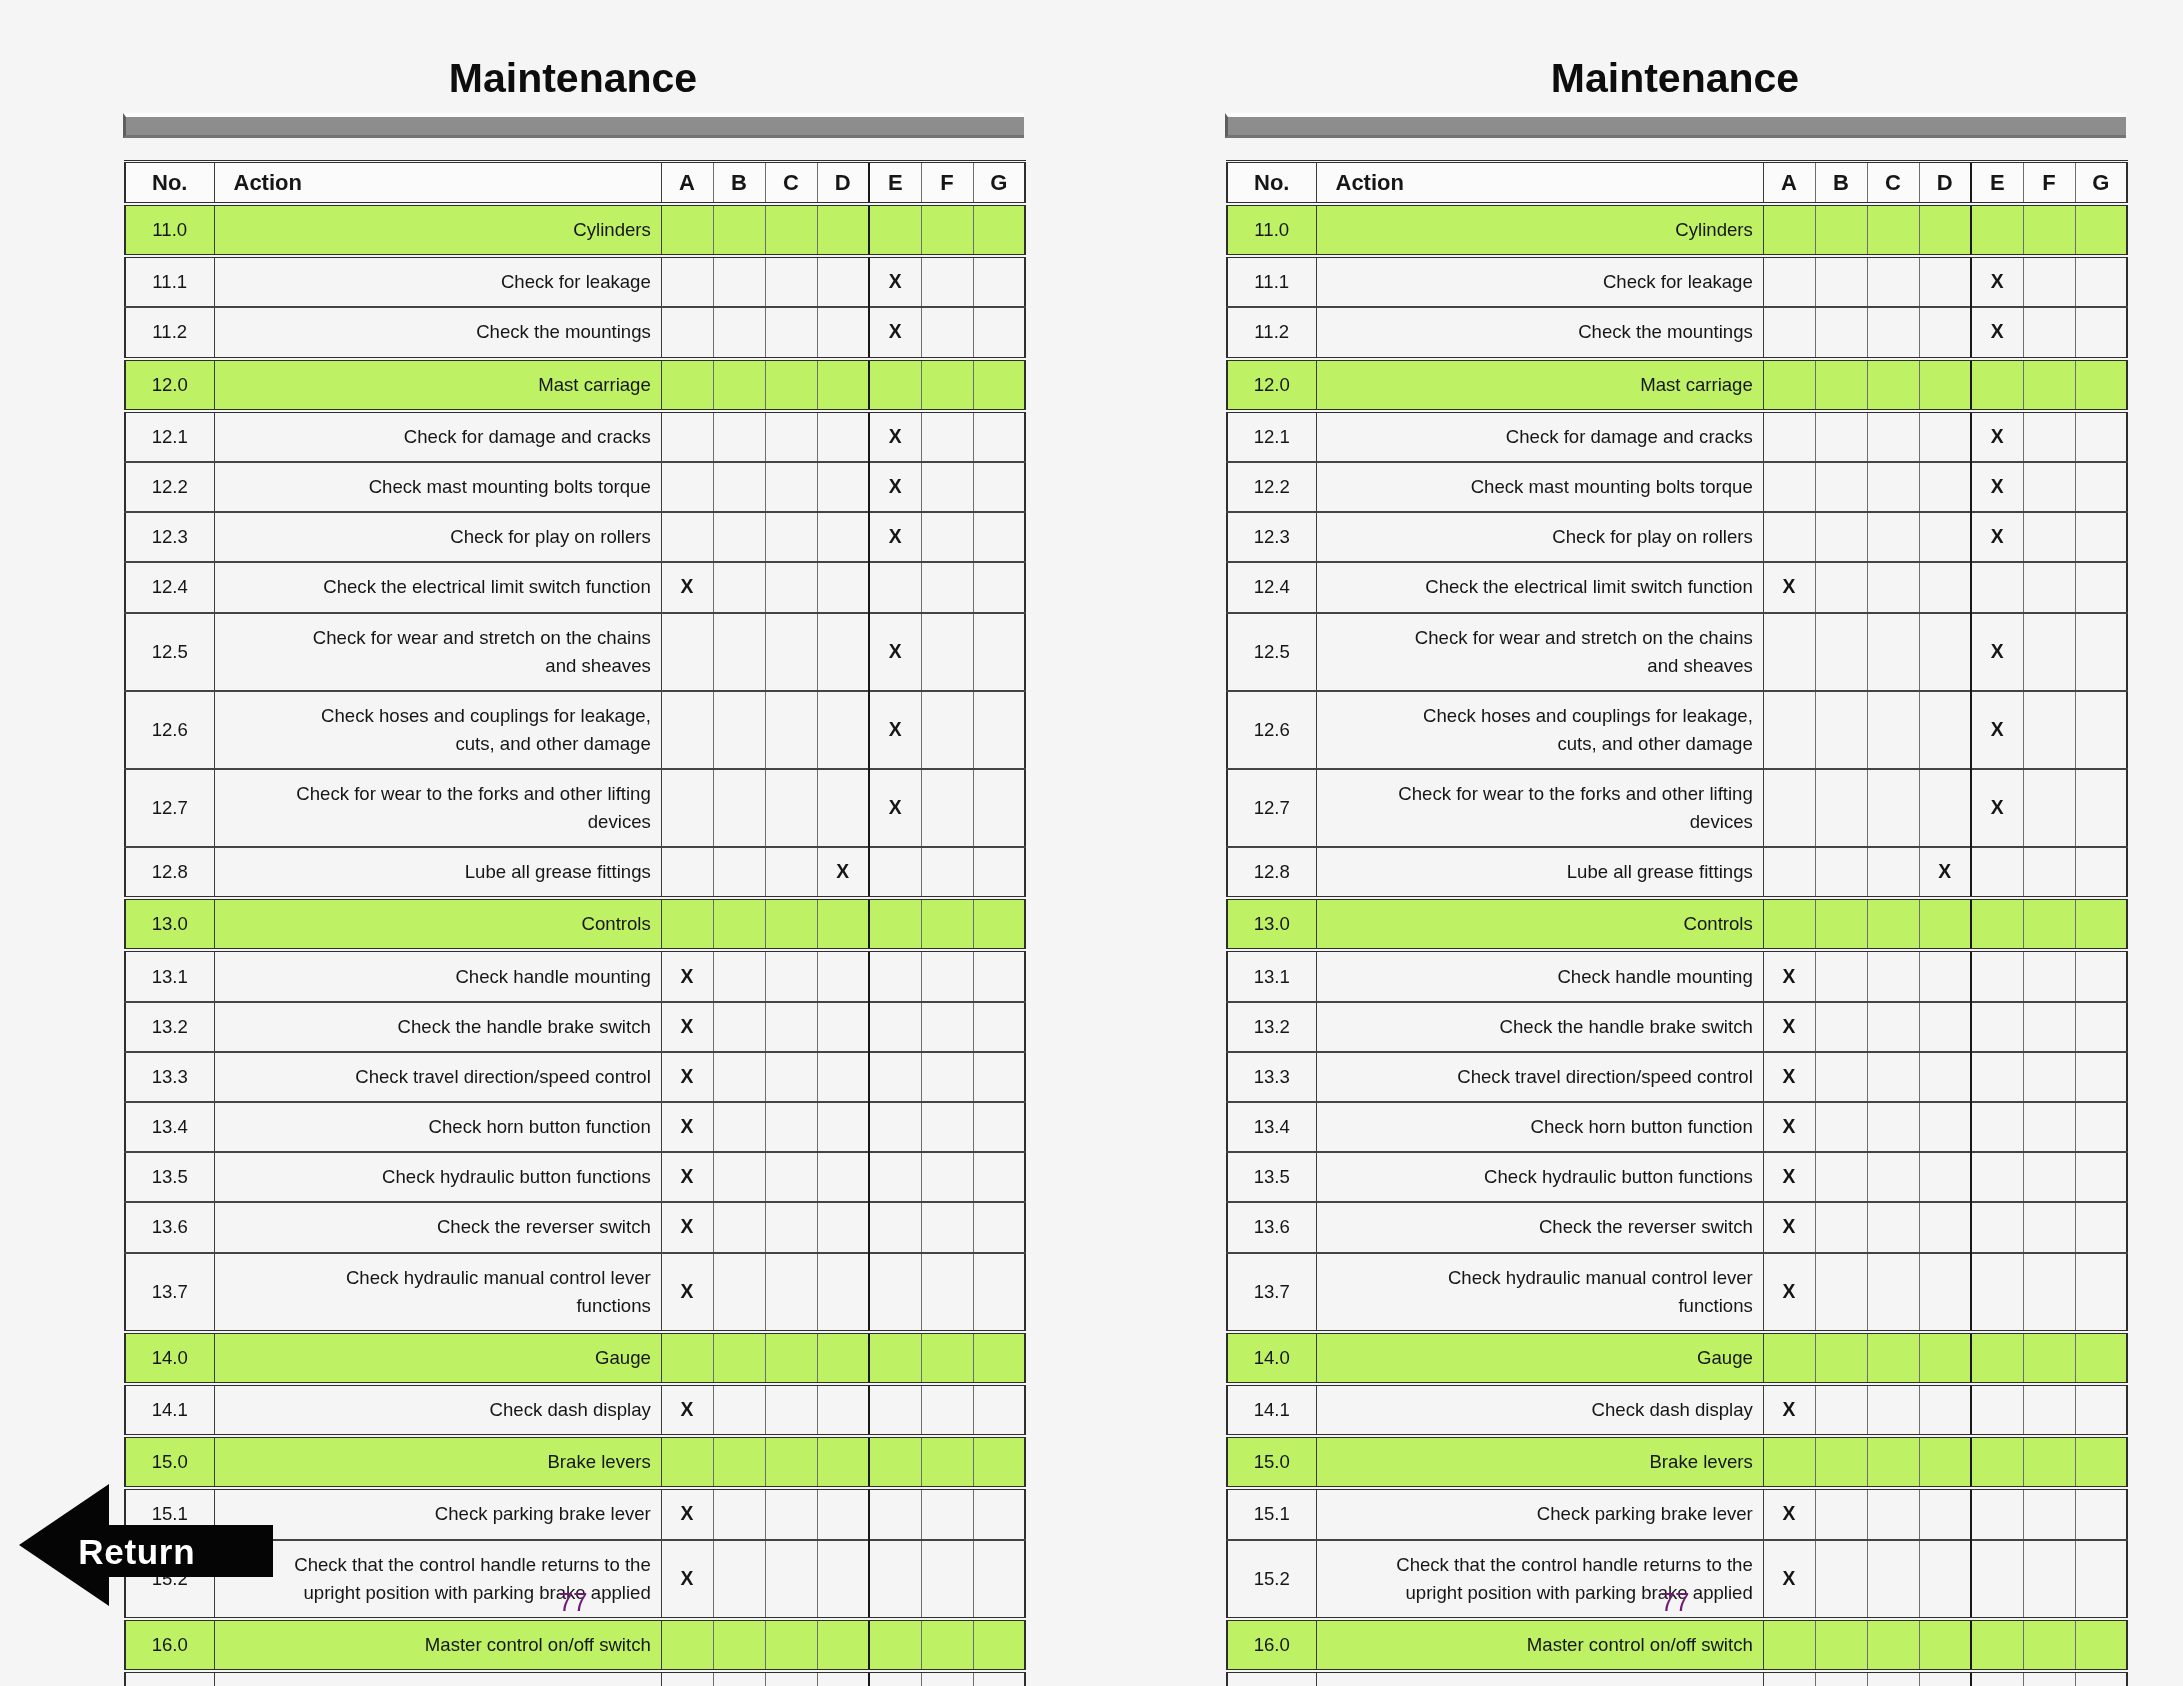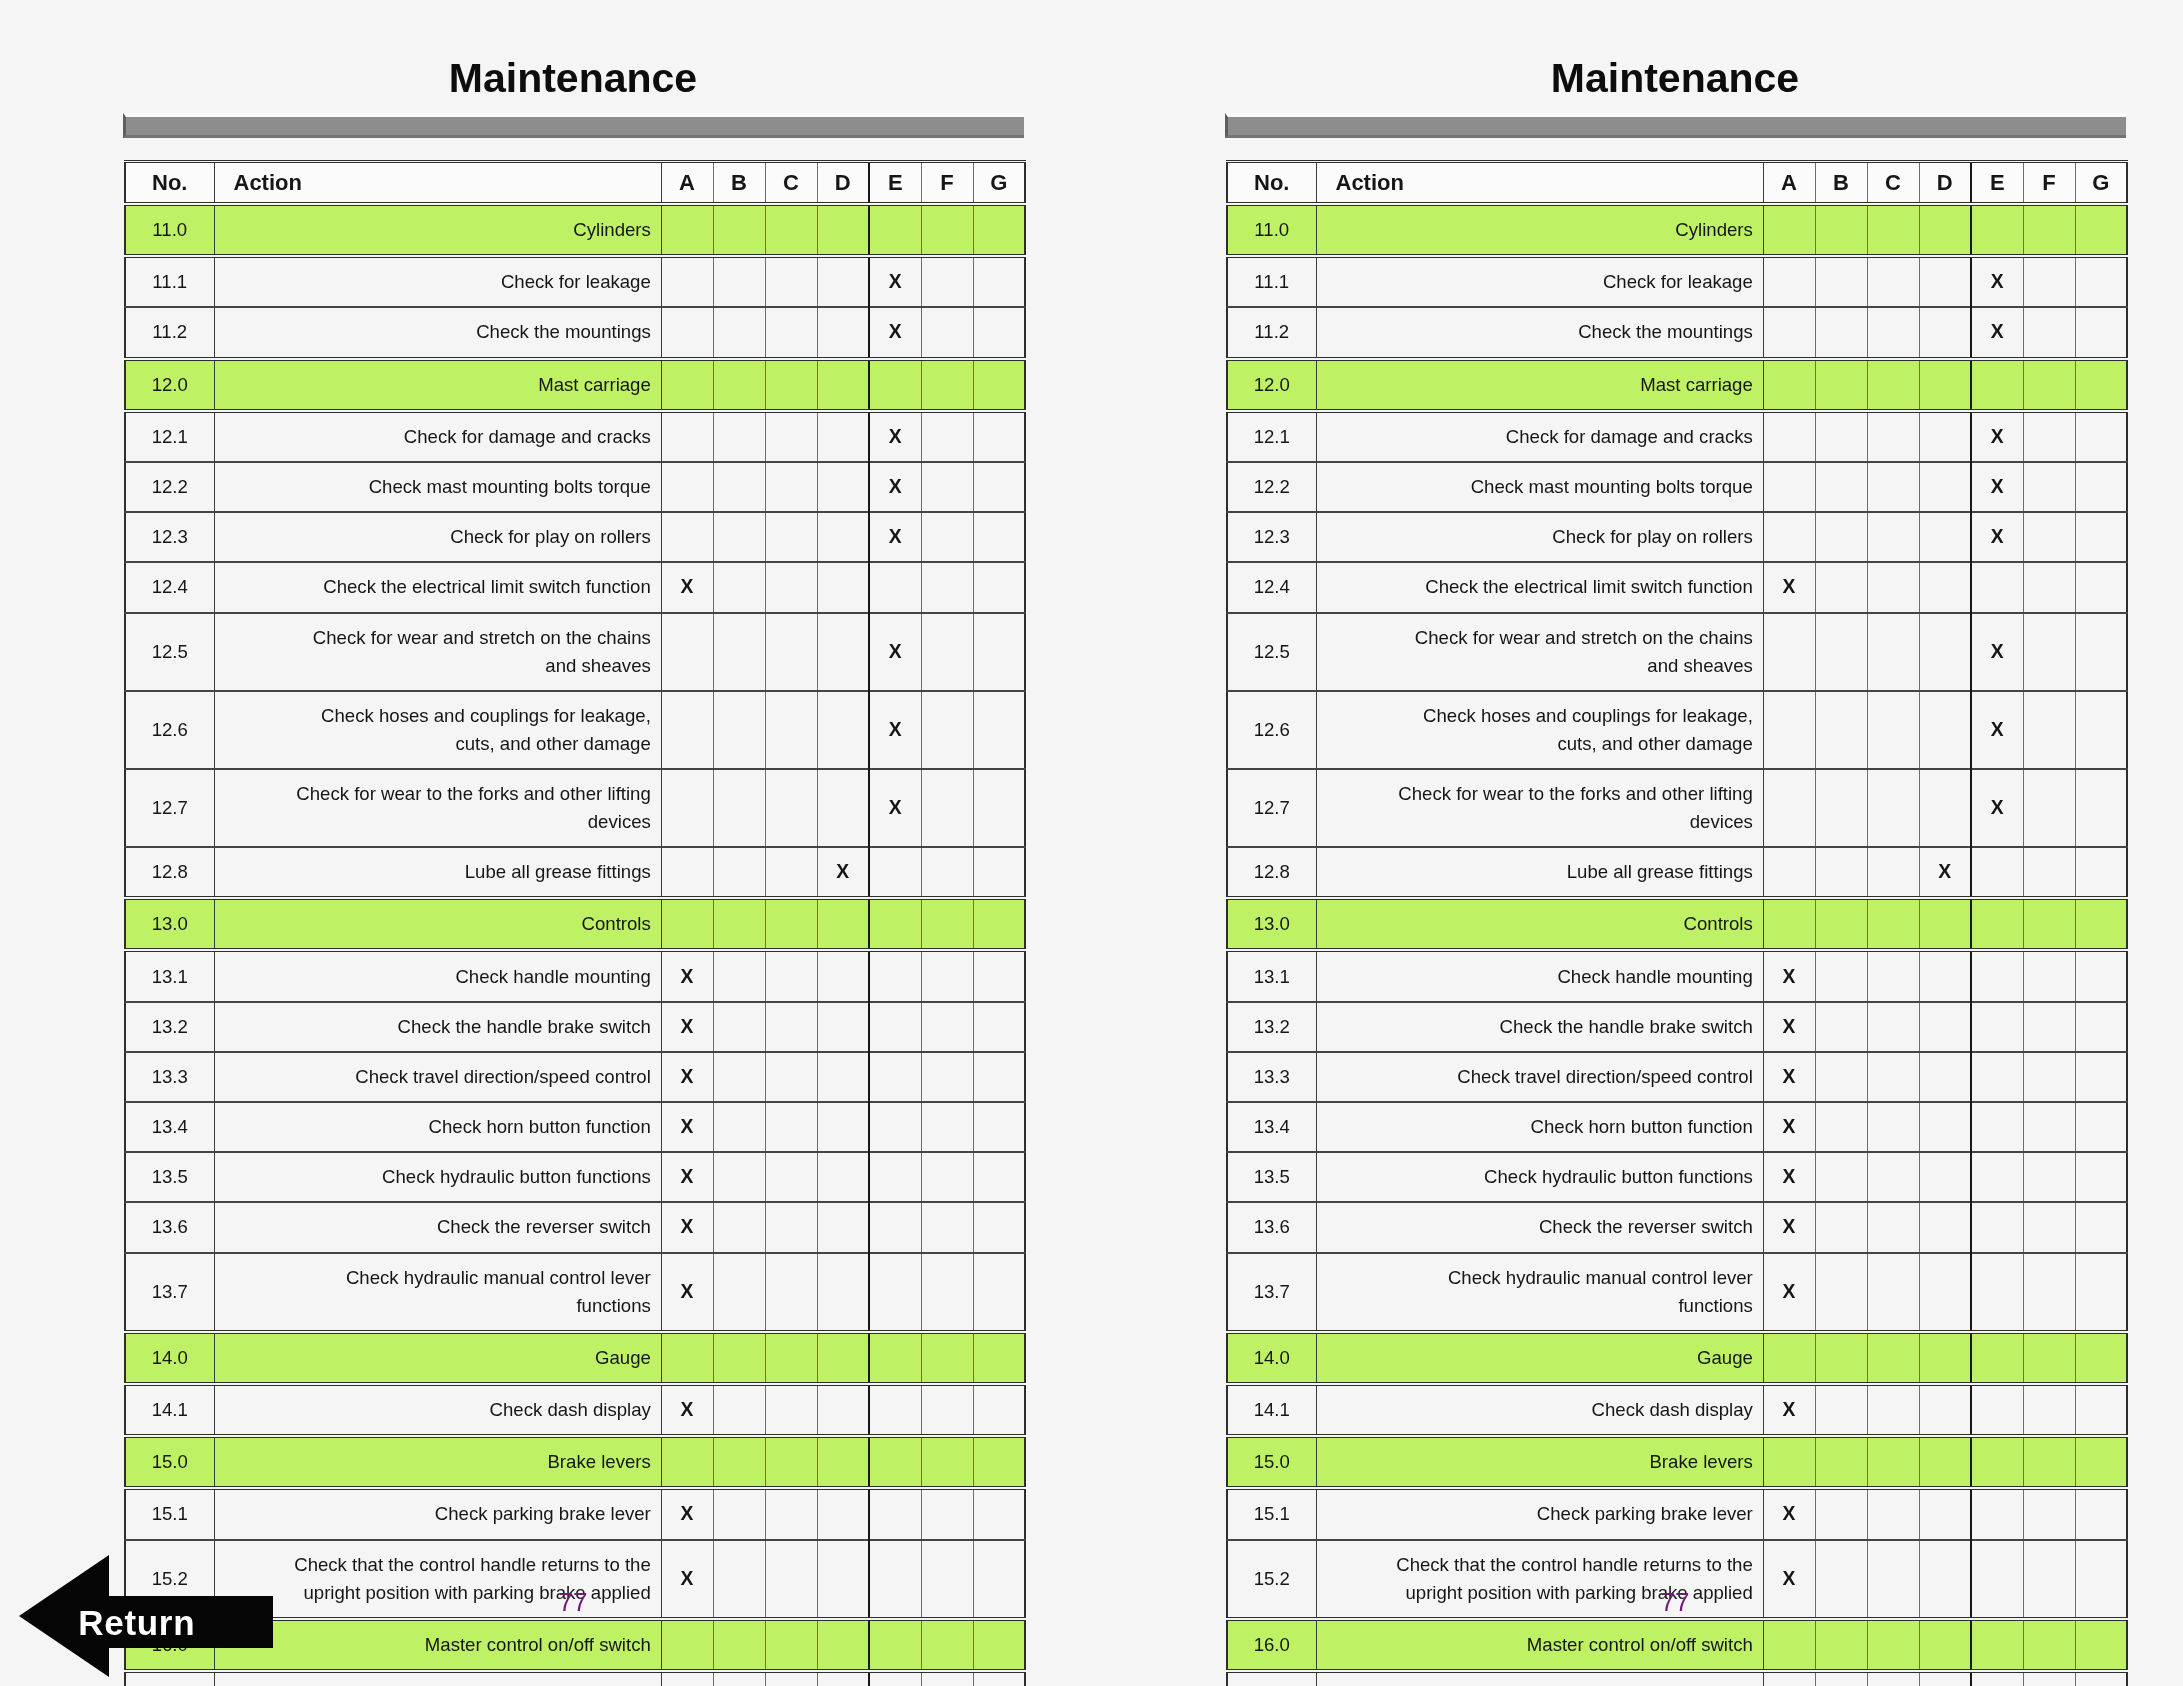--- a/index.html
+++ b/index.html
@@ -65,21 +65,21 @@
   td.mark-cell { text-align:center; border-right:1.4px solid #6e6e6e; font-weight:bold; font-size:19.3px; }
   td.mark-cell.lD { border-right:2.1px solid #181818; }
   td.mark-cell.lG { border-right:none; }
 
   .page-number {
     position:absolute; top:1575px; left:0; width:100%;
     text-align:center; font-size:26px; color:#701a75;
   }
 
   
-  .return-btn { position:absolute; left:19.3px; top:1555px; width:236px; height:123px; cursor:pointer; }
+  .return-btn { position:absolute; left:19.3px; top:1484px; width:236px; height:123px; cursor:pointer; }
   .rb-head {
     position:absolute; left:0; top:0; width:0; height:0;
     border-top:61px solid transparent;
     border-bottom:61px solid transparent;
     border-right:90px solid #050505;
   }
   .rb-body {
     position:absolute; left:86px; top:41px; width:168px; height:52px;
     background:#050505;
   }

